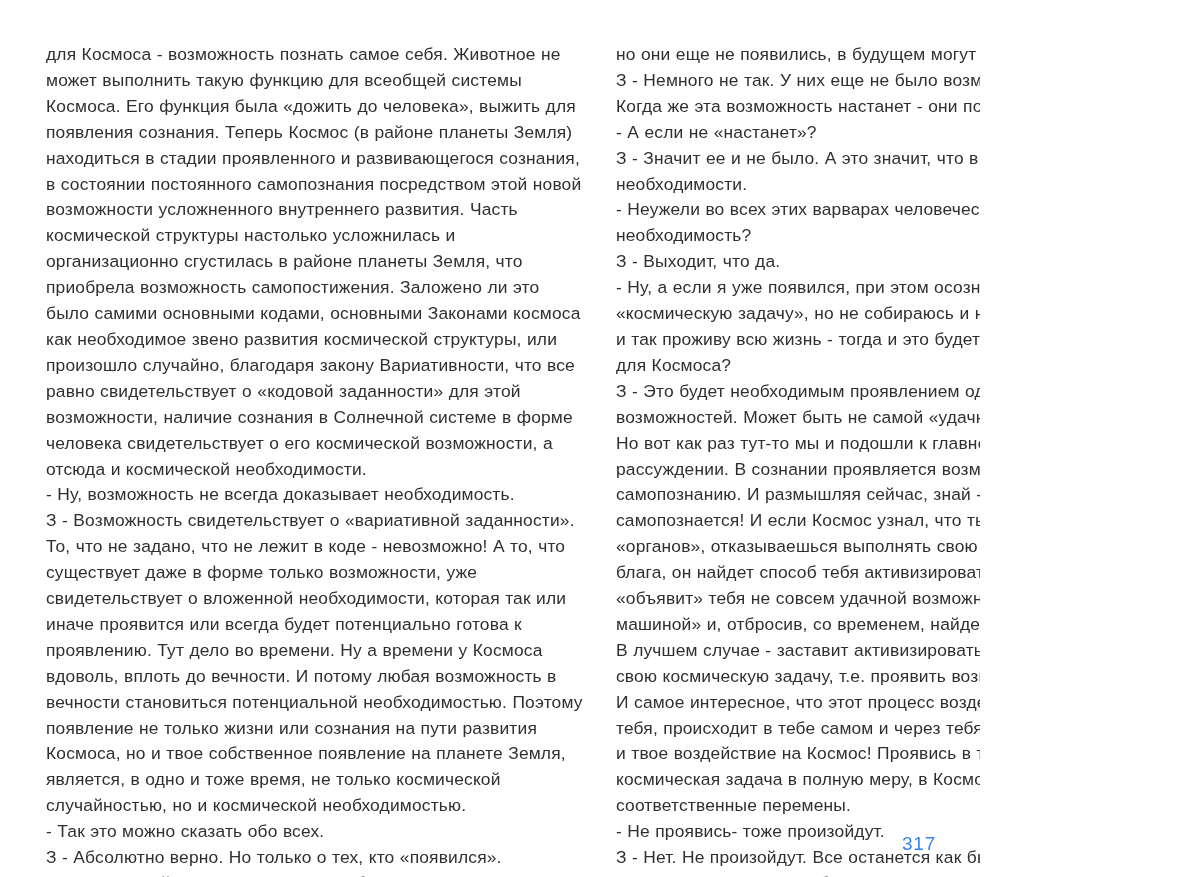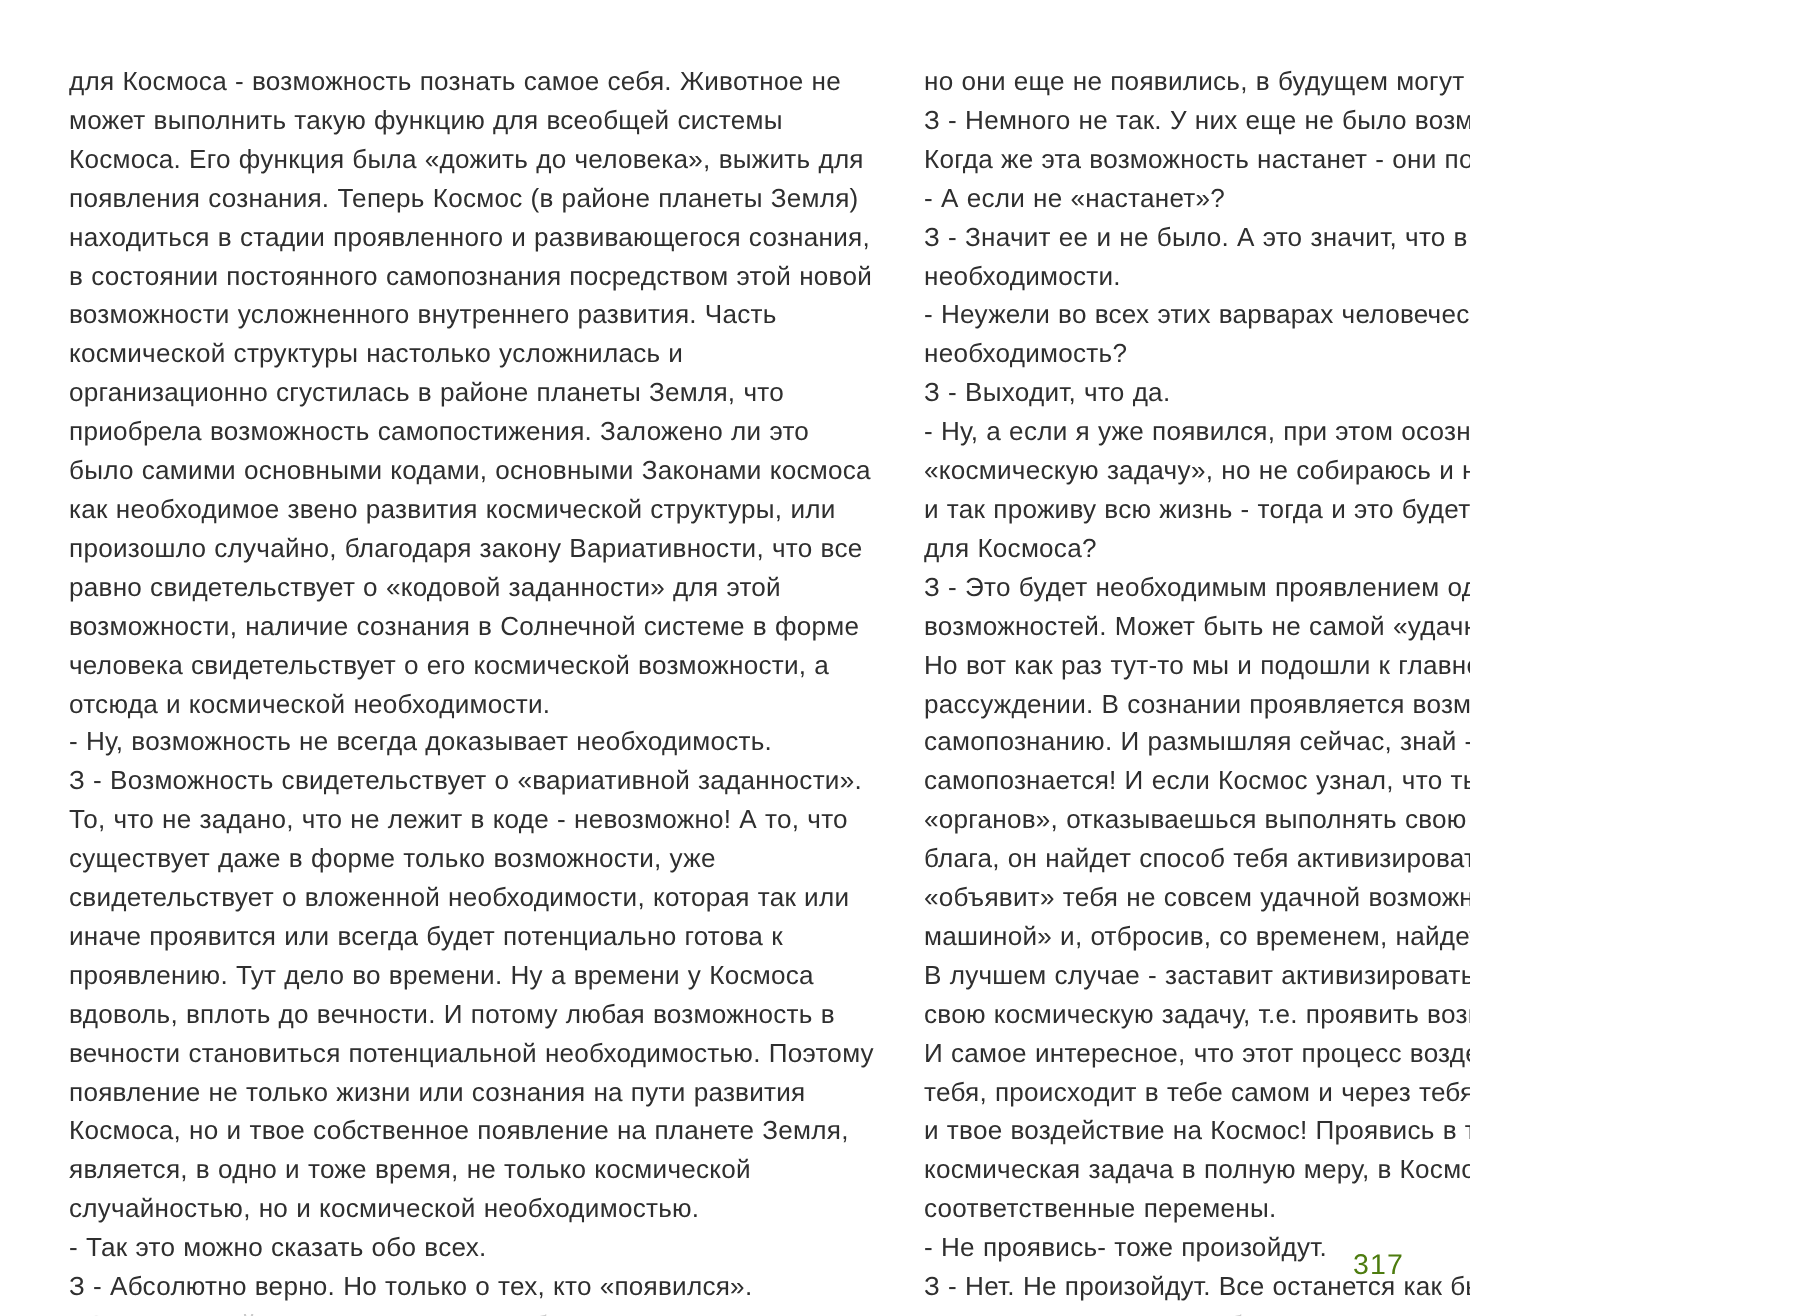--- a/index.html
+++ b/index.html
@@ -41,21 +41,21 @@
     white-space: pre-wrap;
     word-spacing: 0.02em;
   }
   .page-number {
     position: absolute;
     right: 44px;
     bottom: 24px;
     font-family: "Liberation Sans", sans-serif;
     font-size: 19px;
     line-height: 1;
-    color: #4d7c0f;
+    color: #3b82f6;
     letter-spacing: 0.04em;
   }
 </style>
 </head>
 <body>
 
 <div class="page">
 
   <div class="columns">
 

